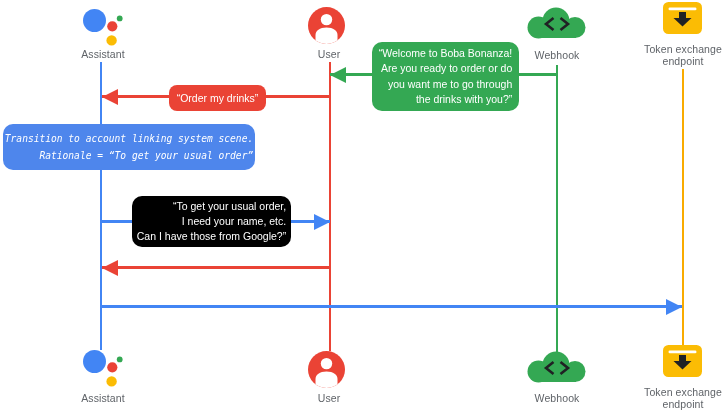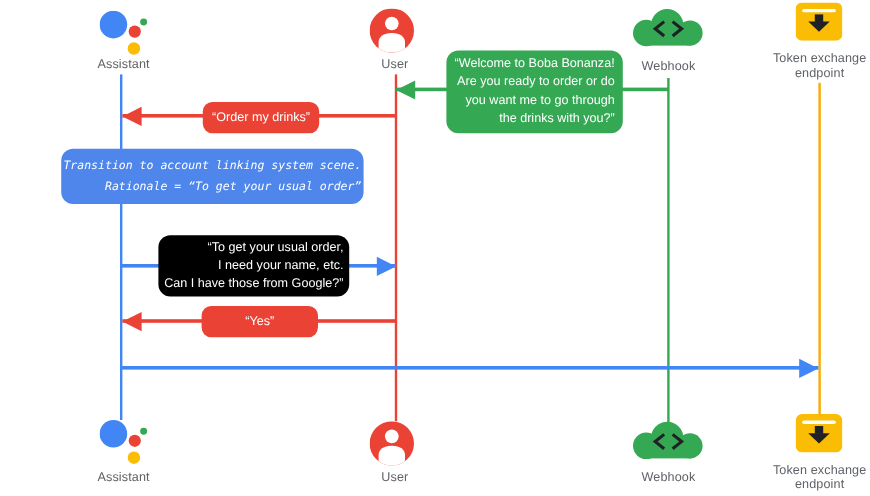--- a/index.html
+++ b/index.html
@@ -24,21 +24,21 @@
   .head-left-red{border-right:16px solid #EA4335;}
   .head-right-blue{border-left:16px solid #4285F4;}
   
   .bubble{
     position:absolute;z-index:5;color:#fff;display:flex;align-items:center;justify-content:center;
     text-align:right;white-space:pre-line;box-sizing:border-box;
   }
   .b-green{background:#34A853;border-radius:10px;font-size:10.5px;line-height:15.5px;font-weight:500;}
   .b-red{background:#EA4335;border-radius:8px;font-size:10.5px;line-height:14px;font-weight:500;}
   .b-blue{background:#000000;border-radius:10px;font-size:10.5px;line-height:15px;font-weight:500;}
-  .b-note{background:#4E86EC;border-radius:10px;font-family:"DejaVu Sans Mono",monospace;font-style:italic;margin-left:48px;}
+  .b-note{background:#4E86EC;border-radius:10px;font-family:"DejaVu Sans Mono",monospace;font-style:italic;}
   .b-note-sm{font-size:9.6px;line-height:17px;}
   .b-note-md{font-size:10px;line-height:15.5px;}
   
   .actor-icon{position:absolute;z-index:6;}
   .actor-label{
     position:absolute;z-index:6;width:100px;text-align:center;color:#5F6368;
     font-size:10.5px;line-height:12px;font-weight:500;white-space:pre-line;letter-spacing:.1px;
   }
 </style>
 </head>
@@ -73,21 +73,20 @@
 
   <div class="bubble b-red" style="left:169px;top:85px;width:97px;height:26px;">“Order my drinks”</div>
 
   <div class="bubble b-note b-note-sm" style="left:3px;top:124px;width:252px;height:46px;">Transition to account linking system scene.
 Rationale = “To get your usual order”</div>
 
   <div class="bubble b-blue" style="left:132px;top:196px;width:159px;height:51px;">“To get your usual order,
 I need your name, etc.
 Can I have those from Google?”</div>
 
-  <div class="bubble b-red" style="left:168px;top:255px;width:97px;height:26px;">“Yes”</div>
 
 
   <div class="actor-icon" style="left:83px;top:9px;">
     <svg width="40" height="37" viewBox="0 0 40 37">
       <circle cx="11.5" cy="11.5" r="11.5" fill="#4285F4"></circle>
       <circle cx="29.3" cy="17.3" r="5.1" fill="#EA4335"></circle>
       <circle cx="36.7" cy="9.4" r="2.9" fill="#34A853"></circle>
       <circle cx="28.6" cy="31.4" r="5.2" fill="#FBBC04"></circle>
     </svg>
   </div>

